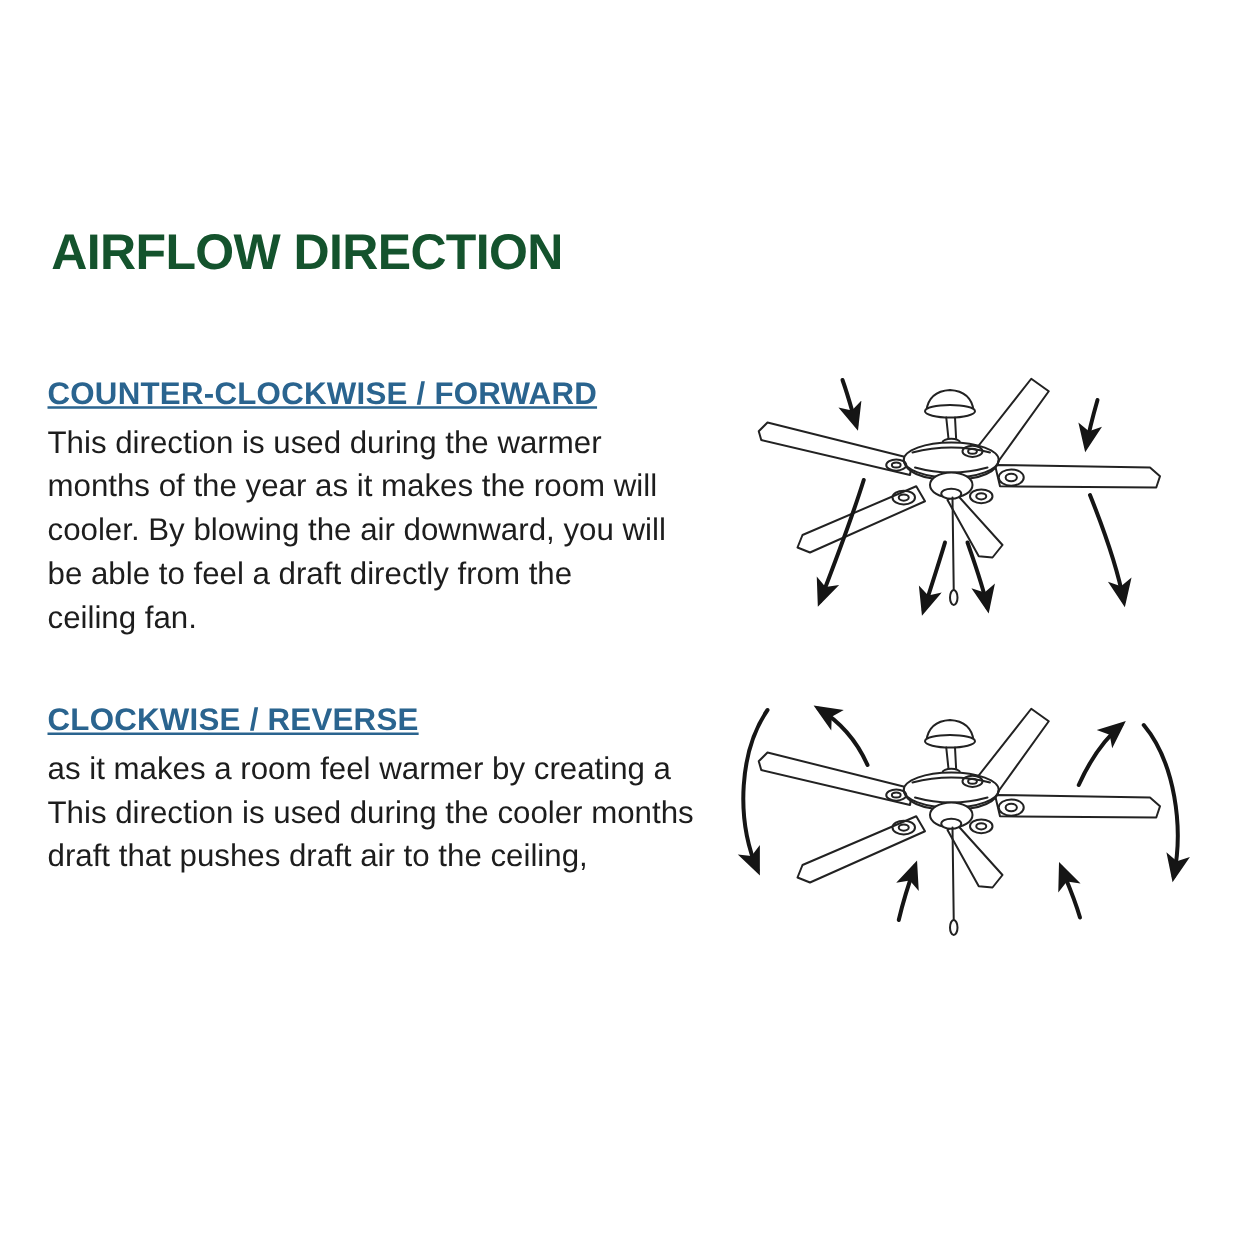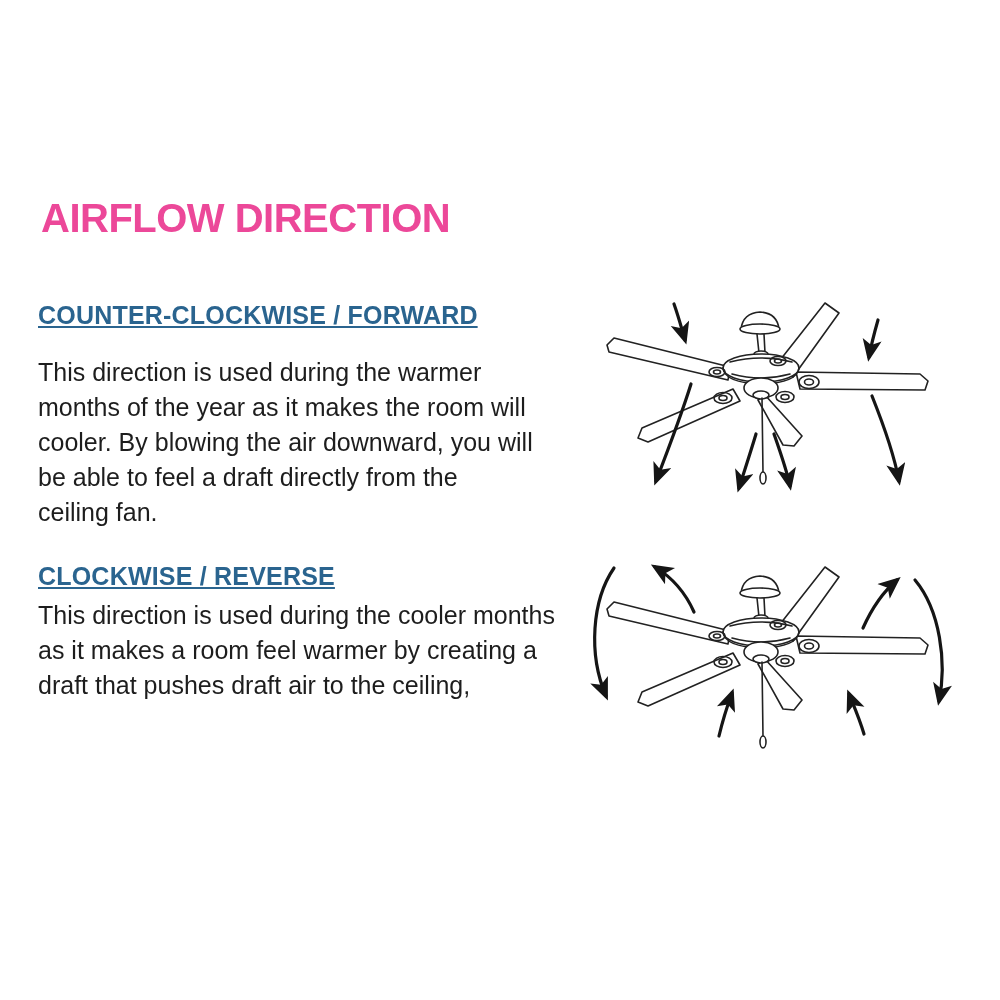--- a/index.html
+++ b/index.html
@@ -13,25 +13,25 @@
   }
   .canvas {
     position: relative;
     width: 1000px;
     height: 1000px;
     background: #ffffff;
   }
   .page-title {
     position: absolute;
     left: 41px;
-    top: 196px;
+    top: 180px;
     font-size: 40px;
     font-weight: 800;
     letter-spacing: -0.5px;
-    color: #ec4899;
+    color: #14532d;
     white-space: nowrap;
   }
   .section-heading {
     position: absolute;
     left: 38px;
     font-size: 25px;
     font-weight: 600;
     letter-spacing: 0.2px;
     color: #2a648f;
     white-space: nowrap;
@@ -40,21 +40,21 @@
   .heading-1 { top: 301px; }
   .heading-2 { top: 562px; text-align: center; }
   .body-block {
     position: absolute;
     left: 38px;
     color: #1d1d1d;
     font-size: 25px;
     font-weight: 400;
     line-height: 35px;
   }
-  .body-1 { top: 355px; }
+  .body-1 { top: 337px; }
   .body-2 { top: 598px; }
   .body-line { white-space: nowrap; }
   .fan-illustration {
     position: absolute;
     width: 400px;
     height: 240px;
   }
   .fan-1 { left: 580px; top: 288px; }
   .fan-2 { left: 580px; top: 552px; }
   .hidden-defs { position: absolute; width: 0; height: 0; overflow: hidden; }
@@ -129,22 +129,22 @@
       <path d="M298,32 C294,46 291,58 289,69" marker-end="url(#ah1)"></path>
       <path d="M111,96 C101,128 88,162 76,193" marker-end="url(#ah1)"></path>
       <path d="M176,146 C170,166 164,184 159,200" marker-end="url(#ah1)"></path>
       <path d="M194,146 C201,166 207,183 210,198" marker-end="url(#ah1)"></path>
       <path d="M292,108 C304,138 314,166 319,193" marker-end="url(#ah1)"></path>
     </g>
   </svg>
 
   <div class="section-heading heading-2">CLOCKWISE / REVERSE</div>
   <div class="body-block body-2">
+    <div class="body-line">as it makes a room feel warmer by creating a</div>
     <div class="body-line">This direction is used during the cooler months</div>
-    <div class="body-line">as it makes a room feel warmer by creating a</div>
     <div class="body-line">draft that pushes draft air to the ceiling,</div>
   </div>
 
   <svg class="fan-illustration fan-2" viewBox="0 0 400 240">
     <defs>
       <marker id="ah2" markerWidth="9" markerHeight="8" refX="6" refY="3" orient="auto" markerUnits="strokeWidth">
         <path d="M0.5,0 L7.5,3 L0.5,6 L2.2,3 Z" fill="#151515"></path>
       </marker>
     </defs>
     <use href="#fanart"></use>

